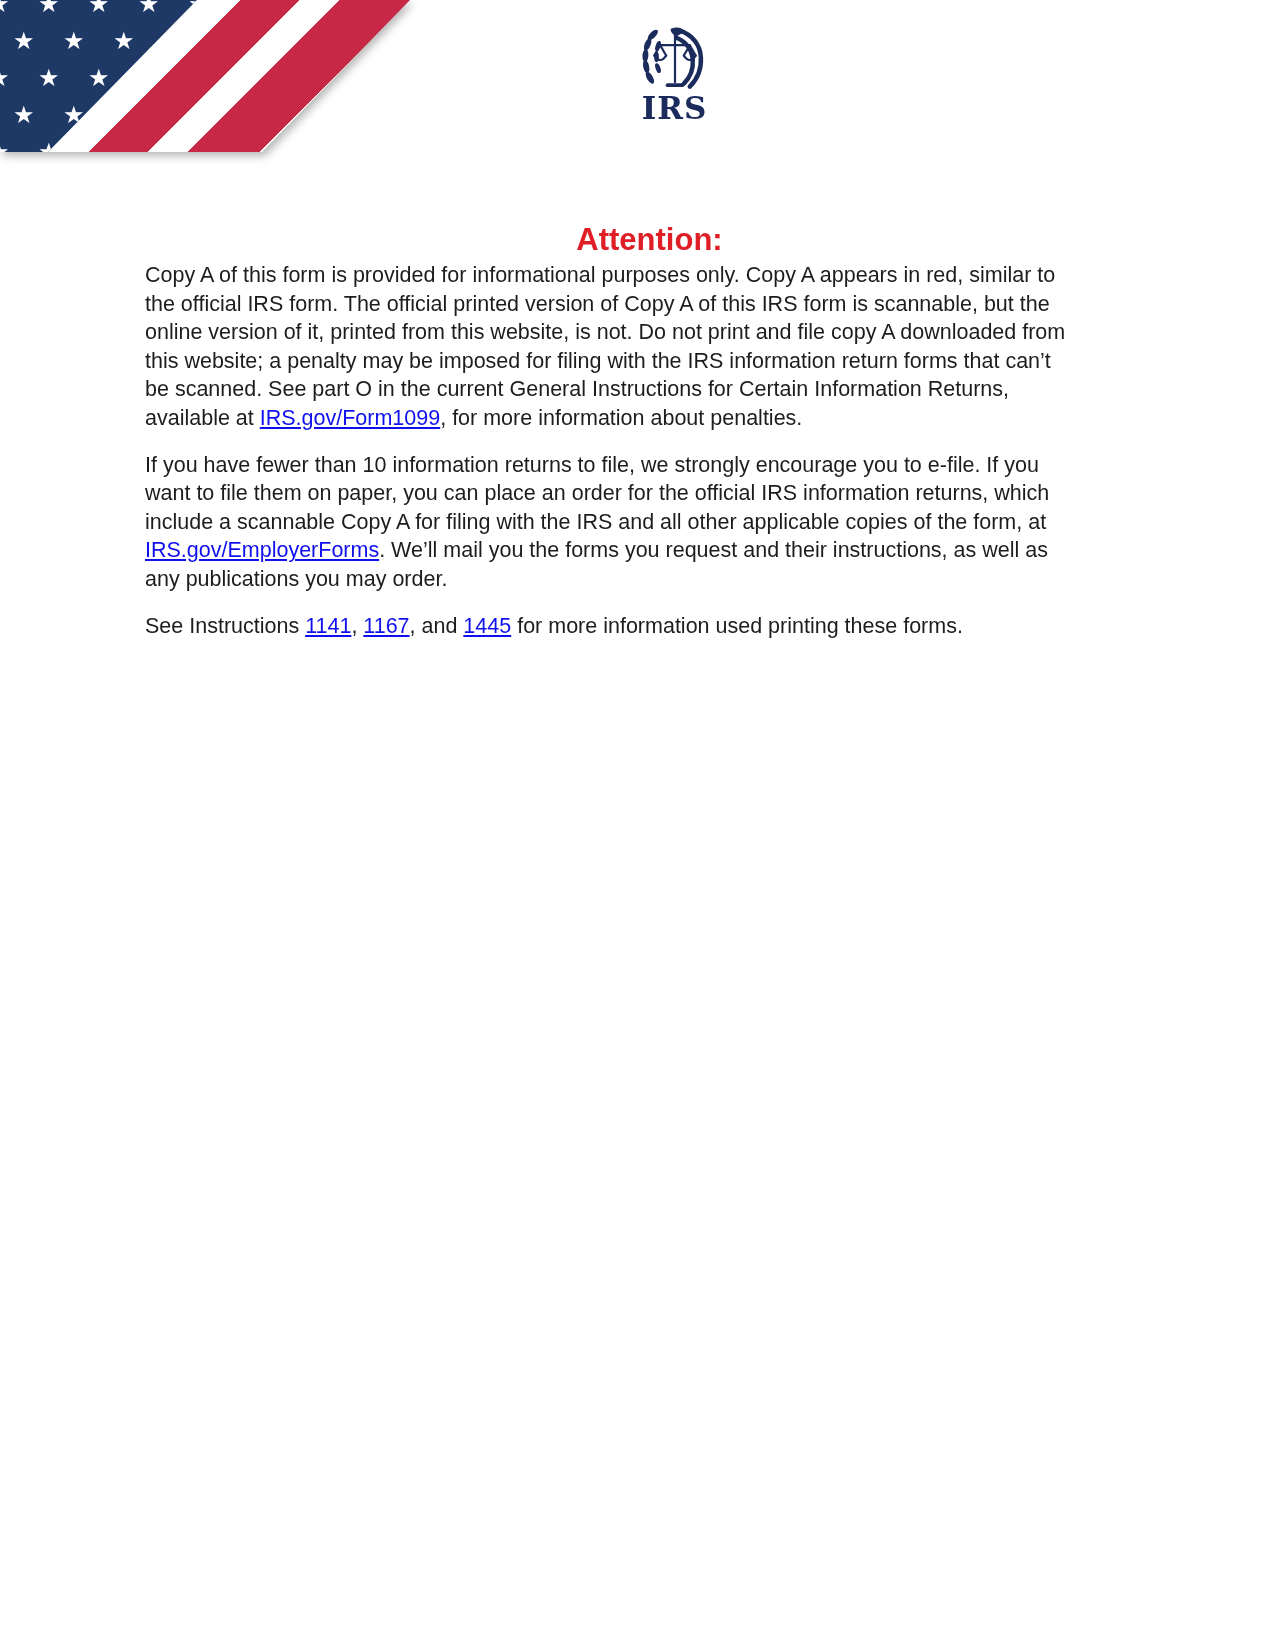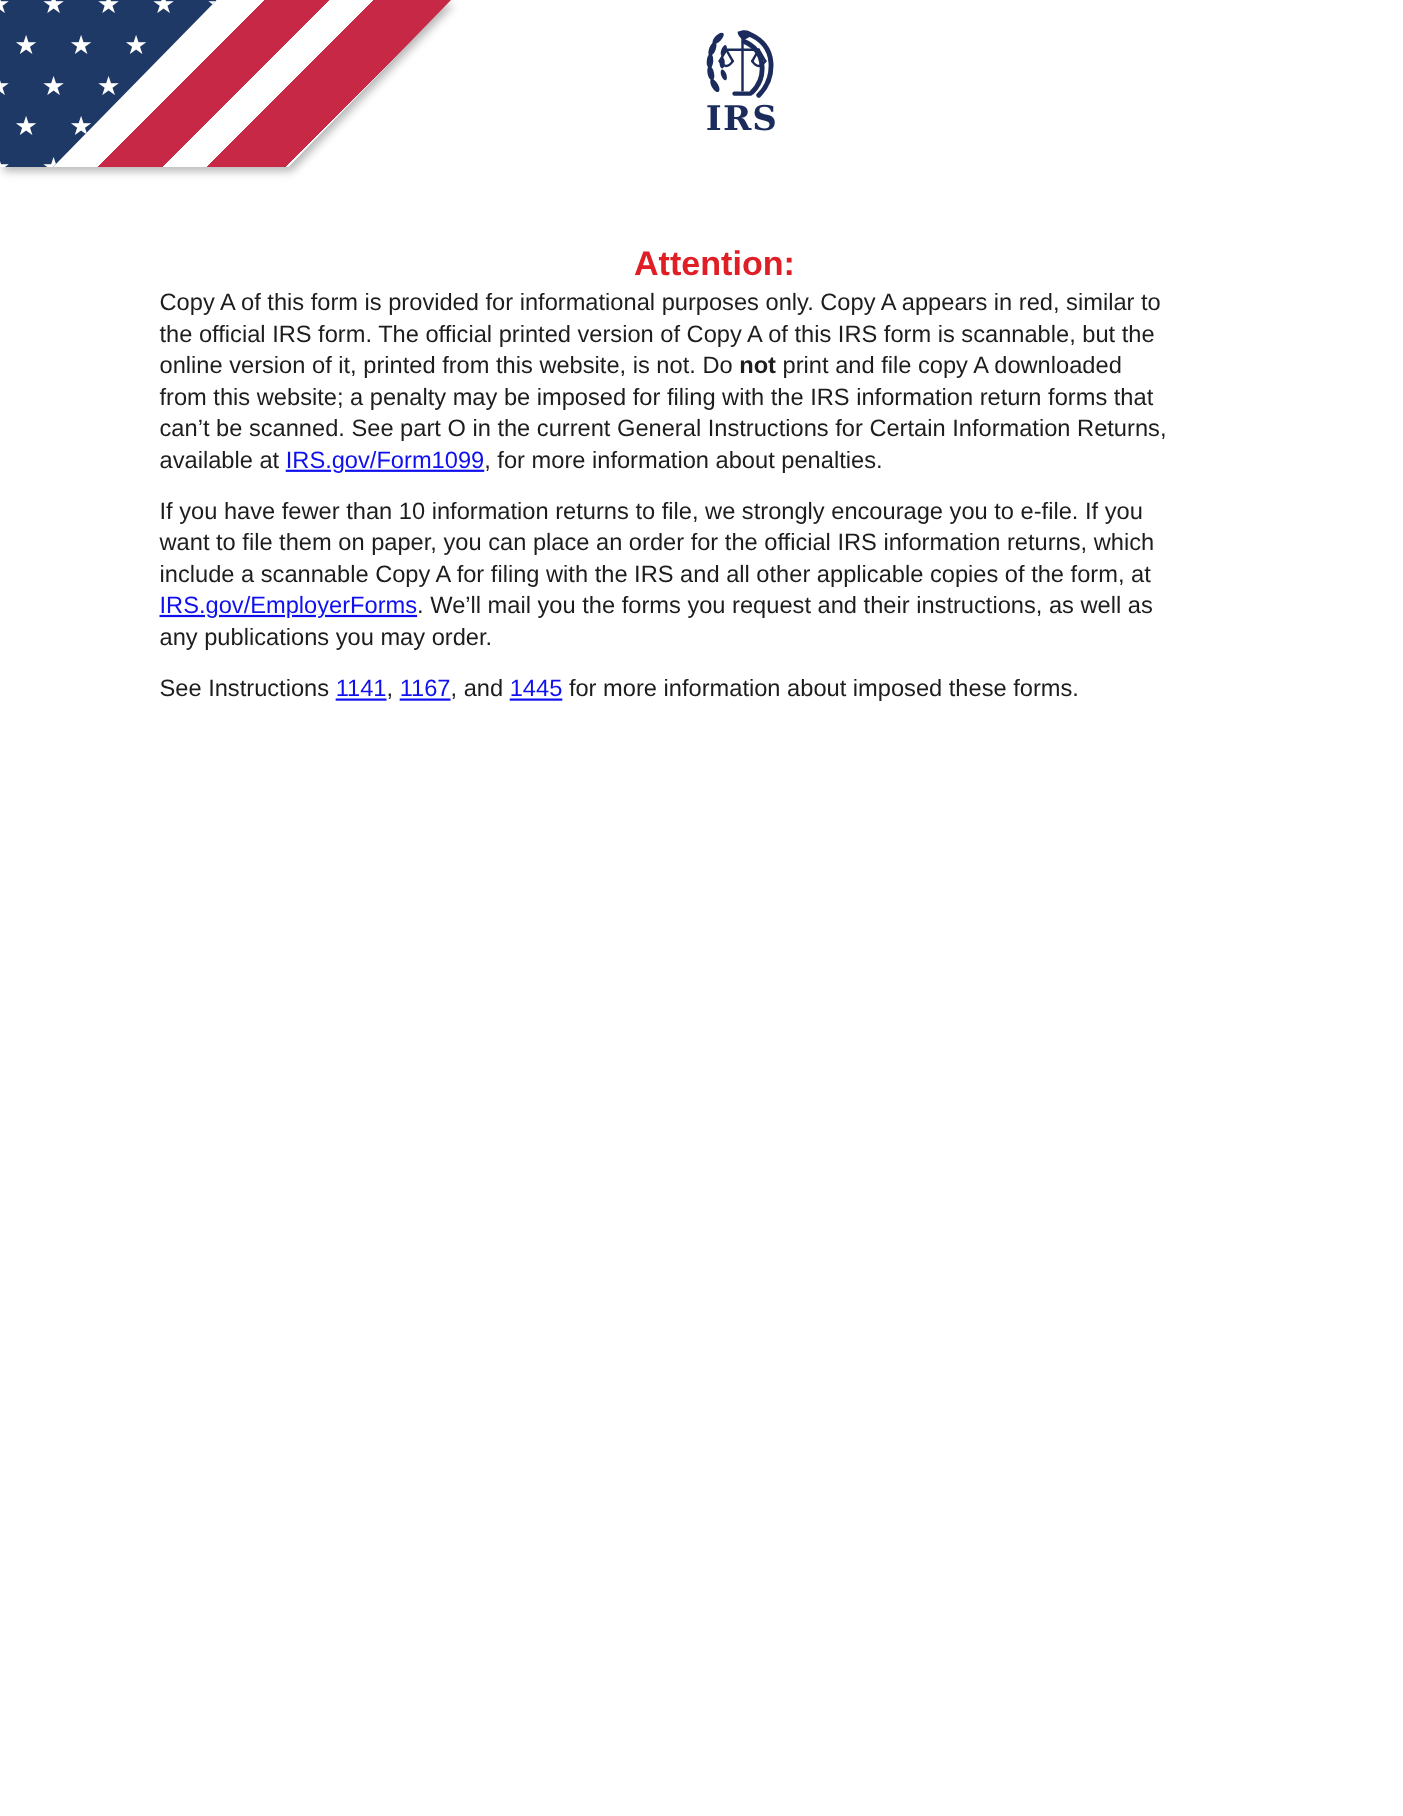--- a/index.html
+++ b/index.html
@@ -43,21 +43,21 @@
     font-size:31px;font-weight:bold;color:var(--heading-red);
   }
 
   
   .bodytext{
     position:absolute;left:145px;top:261px;width:922px;
     font-size:21.5px;line-height:28.6px;color:var(--text-color);
   }
   .bodytext p{margin:0 0 18px 0;}
   .bodytext a{color:var(--link-blue);cursor:pointer;}
-  .bodytext strong{font-weight:bold;}
+  .bodytext strong{font-weight:normal;}
 
   
   .footer{position:absolute;left:88px;top:1668px;font-size:20.5px;color:var(--text-color);}
 </style>
 </head>
 <body style="--heading-red: #e01e26; --link-blue: #1010ee; --flag-red: #c62846; --flag-navy: #1e3966; --logo-navy: #1b2b5c; --text-color: #1d1d1d;">
 
 <div class="flag-wrap">
   <div class="flag">
     <div class="canton">
@@ -120,16 +120,16 @@
     </g>
   </svg>
   <div class="logo-text">IRS</div>
 </div>
 
 <h1 class="attention">Attention:</h1>
 
 <div class="bodytext">
     <p><span>Copy A of this form is provided for informational purposes only. Copy A appears in red, similar to the official IRS form. The official printed version of Copy A of this IRS form is scannable, but the online version of it, printed from this website, is not. Do </span><strong>not</strong><span> print and file copy A downloaded from this website; a penalty may be imposed for filing with the IRS information return forms that can’t be scanned. See part O in the current General Instructions for Certain Information Returns, available at </span><a href="#">IRS.gov/Form1099</a><span>, for more information about penalties.</span></p>
     <p><span>If you have fewer than 10 information returns to file, we strongly encourage you to e-file. If you want to file them on paper, you can place an order for the official IRS information returns, which include a scannable Copy A for filing with the IRS and all other applicable copies of the form, at </span><a href="#">IRS.gov/EmployerForms</a><span>. We’ll mail you the forms you request and their instructions, as well as any publications you may order.</span></p>
-    <p><span>See Instructions </span><a href="#">1141</a><span>, </span><a href="#">1167</a><span>, and </span><a href="#">1445</a><span> for more information about imposed these forms.</span></p>
+    <p><span>See Instructions </span><a href="#">1141</a><span>, </span><a href="#">1167</a><span>, and </span><a href="#">1445</a><span> for more information used printing these forms.</span></p>
   </div>
 
 <div class="footer">loio.com</div>
 
 </body></html>

